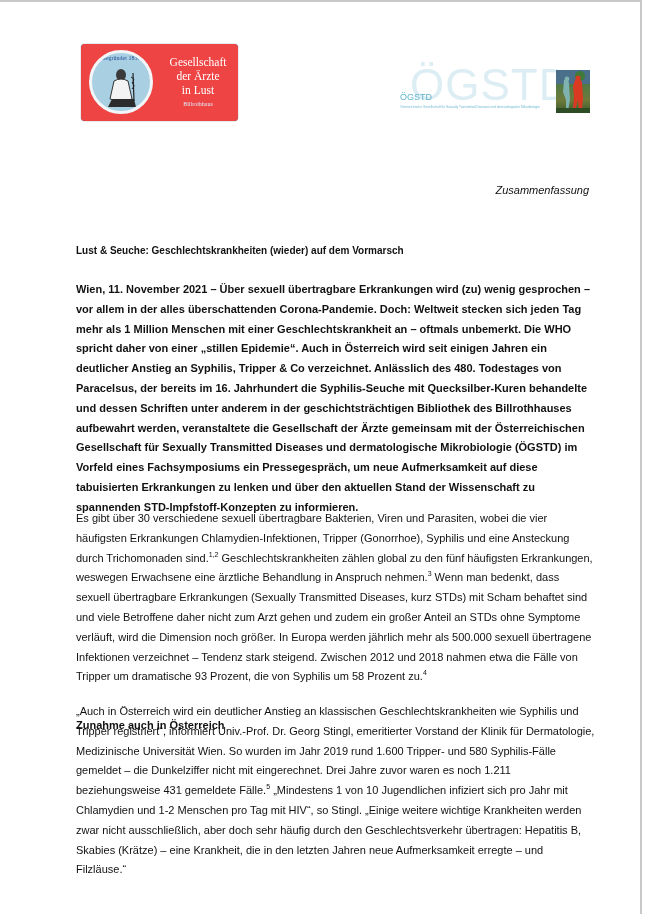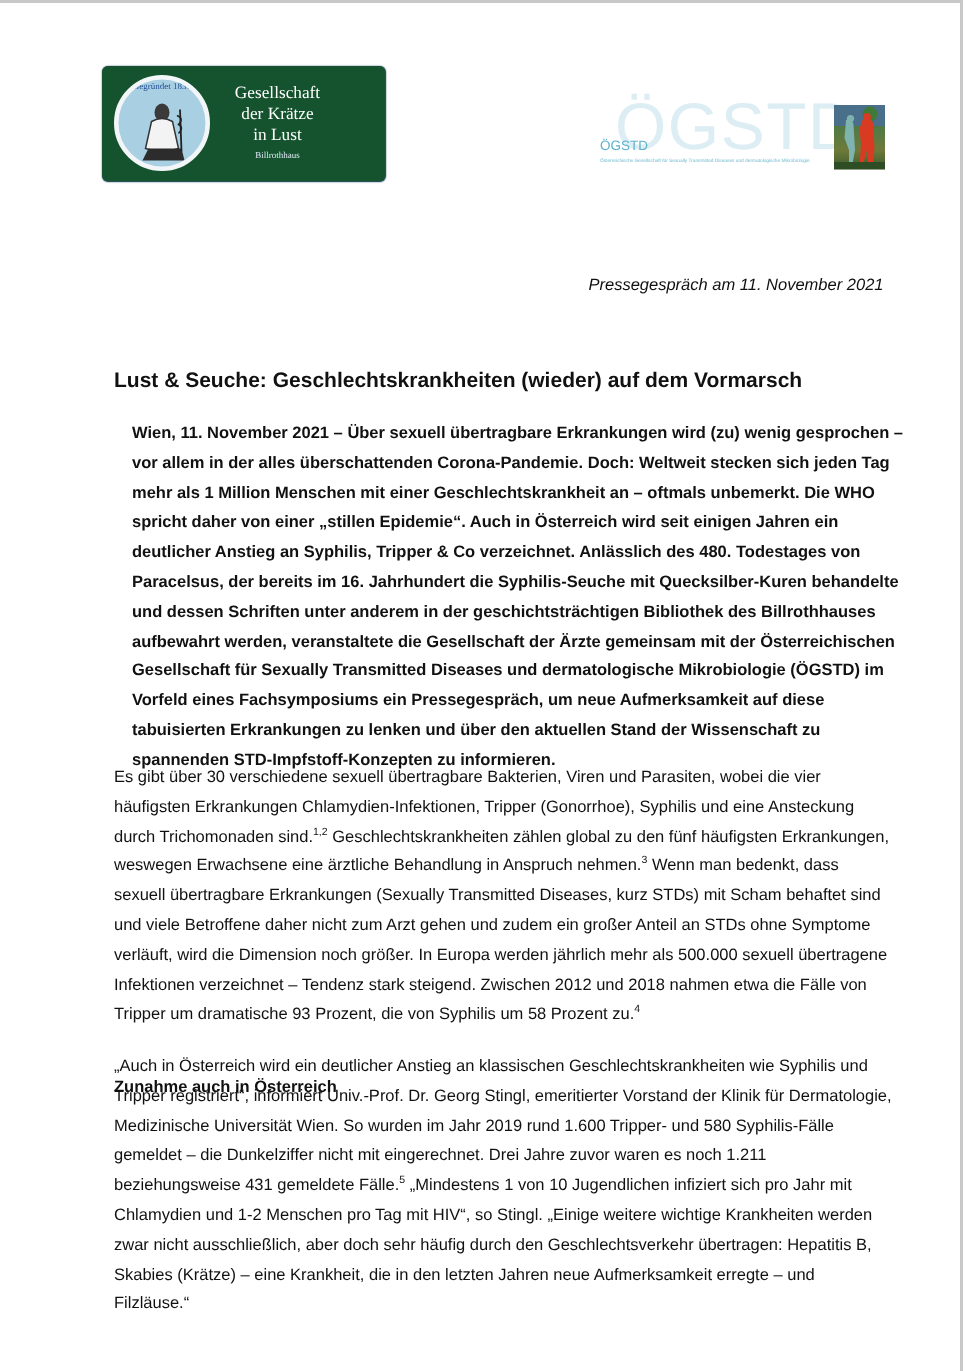--- a/index.html
+++ b/index.html
@@ -5,22 +5,22 @@
     html, body { margin: 0; padding: 0; }
     body {
       width: 645px; height: 914px; background: #ffffff; position: relative; overflow: hidden;
       font-family: "Liberation Sans", sans-serif; color: #111;
     }
     .page-frame {
       position: absolute; left: 0; top: 0; width: 642px; height: 914px;
       border-top: 2px solid #c8c8c8; border-right: 2px solid #c8c8c8; box-sizing: border-box;
     }
     .logo-gaw {
-      position: absolute; left: 68px; top: 44px; width: 189px; height: 77px;
-      background: #14532d; border-radius: 4px; box-shadow: 0 0 1px #0c2c60;
+      position: absolute; left: 81px; top: 44px; width: 157px; height: 77px;
+      background: #ef4444; border-radius: 4px; box-shadow: 0 0 1px #0c2c60;
     }
     .logo-gaw .medallion {
       position: absolute; left: 8px; top: 6px; width: 64px; height: 64px; border-radius: 50%;
       background: #a9cfe3; border: 3px solid #f2f6f8; box-sizing: border-box; overflow: hidden;
     }
     .logo-gaw .medallion .ring {
       position: absolute; left: 0; top: 2px; width: 100%; text-align: center;
       font-family: "Liberation Serif", serif; font-size: 6px; color: #1f4e96;
     }
     .logo-gaw .medallion svg { position: absolute; left: 12px; top: 12px; }
@@ -46,28 +46,28 @@
     .painting {
       position: absolute; left: 556px; top: 70px; width: 34px; height: 43px;
       background: linear-gradient(180deg, #3c6a3c 0%, #557a44 40%, #6e7a3a 70%, #3b5a2c 100%);
       overflow: hidden;
     }
     .header-right {
       position: absolute; right: 56px; top: 180px; text-align: right; font-style: italic;
       font-size: 11px; line-height: 20px;
     }
     .title {
-      position: absolute; left: 76px; top: 245px; font-size: 14px; font-weight: bold;
+      position: absolute; left: 76px; top: 245px; font-size: 10px; font-weight: bold;
     }
     .para {
       position: absolute; left: 76px; width: 520px; font-size: 11px; line-height: 19.8px;
       text-align: left;
     }
     .para.bold { font-weight: bold; }
-    .p1 { top: 280px; margin-left: 12px; }
+    .p1 { top: 280px; }
     .p2 { top: 509px; }
     .h2 { position: absolute; left: 76px; top: 683px; font-size: 11px; font-weight: bold; margin-top: 36px; }
     .p3 { top: 702px; }
     sup { font-size: 7px; line-height: 0; }
   </style>
 </head>
 <body>
 
 <div class="page-frame"></div>
 
@@ -77,21 +77,21 @@
     <svg width="38" height="44" viewBox="0 0 38 44">
       <ellipse cx="17" cy="10" rx="5" ry="6" fill="#3a3a3a"></ellipse>
       <path d="M10 16 Q17 12 24 16 L28 34 Q18 38 6 34 Z" fill="#f3f3f3" stroke="#333" stroke-width="1"></path>
       <path d="M8 34 L30 34 L32 42 L4 42 Z" fill="#2c2c2c"></path>
       <line x1="29" y1="8" x2="30" y2="36" stroke="#222" stroke-width="1.2"></line>
       <path d="M27 12 Q32 14 28 18 Q32 20 28 24" fill="none" stroke="#222" stroke-width="1"></path>
     </svg>
   </div>
   <div class="name">
     <div>Gesellschaft</div>
-    <div>der Krätze</div>
+    <div>der Ärzte</div>
     <div>in Lust</div>
   </div>
   <div class="sub">Billrothhaus</div>
 </div>
 
 <div class="logo-ogstd">
   <div class="big">ÖGSTD</div>
   <div class="small">ÖGSTD</div>
   <div class="tag">Österreichische Gesellschaft für Sexually Transmitted Diseases und dermatologische Mikrobiologie</div>
 </div>
@@ -102,21 +102,21 @@
     <circle cx="24" cy="6" r="5" fill="#3f7a3a"></circle>
     <path d="M8 10 Q12 8 13 13 L14 30 L12 41 L10 41 L10 30 L7 22 Z" fill="#7fb3b0"></path>
     <circle cx="11" cy="9" r="2.4" fill="#7fb3b0"></circle>
     <path d="M19 10 Q24 7 26 12 L27 28 L26 41 L23 41 L22 30 L19 41 L17 41 L18 26 L17 16 Z" fill="#d83a22"></path>
     <circle cx="22" cy="8" r="2.6" fill="#d83a22"></circle>
     <rect x="0" y="38" width="34" height="5" fill="#2f4d24"></rect>
   </svg>
 </div>
 
 <div class="header-right">
-  <div>Pressegespräch am 11. November 2021</div>
+  <div>Zusammenfassung</div>
 </div>
 
 <div class="title">Lust &amp; Seuche: Geschlechtskrankheiten (wieder) auf dem Vormarsch</div>
 
 <div class="para bold p1">Wien, 11. November 2021 – Über sexuell übertragbare Erkrankungen wird (zu) wenig gesprochen – vor allem in der alles überschattenden Corona-Pandemie. Doch: Weltweit stecken sich jeden Tag mehr als 1 Million Menschen mit einer Geschlechtskrankheit an – oftmals unbemerkt. Die WHO spricht daher von einer „stillen Epidemie“. Auch in Österreich wird seit einigen Jahren ein deutlicher Anstieg an Syphilis, Tripper &amp; Co verzeichnet. Anlässlich des 480. Todestages von Paracelsus, der bereits im 16. Jahrhundert die Syphilis-Seuche mit Quecksilber-Kuren behandelte und dessen Schriften unter anderem in der geschichtsträchtigen Bibliothek des Billrothhauses aufbewahrt werden, veranstaltete die Gesellschaft der Ärzte gemeinsam mit der Österreichischen Gesellschaft für Sexually Transmitted Diseases und dermatologische Mikrobiologie (ÖGSTD) im Vorfeld eines Fachsymposiums ein Pressegespräch, um neue Aufmerksamkeit auf diese tabuisierten Erkrankungen zu lenken und über den aktuellen Stand der Wissenschaft zu spannenden STD-Impfstoff-Konzepten zu informieren.</div>
 
 <div class="para p2"><span>Es gibt über 30 verschiedene sexuell übertragbare Bakterien, Viren und Parasiten, wobei die vier häufigsten Erkrankungen Chlamydien-Infektionen, Tripper (Gonorrhoe), Syphilis und eine Ansteckung durch Trichomonaden sind.</span><sup>1,2</sup><span> Geschlechtskrankheiten zählen global zu den fünf häufigsten Erkrankungen, weswegen Erwachsene eine ärztliche Behandlung in Anspruch nehmen.</span><sup>3</sup><span> Wenn man bedenkt, dass sexuell übertragbare Erkrankungen (Sexually Transmitted Diseases, kurz STDs) mit Scham behaftet sind und viele Betroffene daher nicht zum Arzt gehen und zudem ein großer Anteil an STDs ohne Symptome verläuft, wird die Dimension noch größer. In Europa werden jährlich mehr als 500.000 sexuell übertragene Infektionen verzeichnet – Tendenz stark steigend. Zwischen 2012 und 2018 nahmen etwa die Fälle von Tripper um dramatische 93 Prozent, die von Syphilis um 58 Prozent zu.</span><sup>4</sup></div>
 
 <div class="h2">Zunahme auch in Österreich</div>
 

